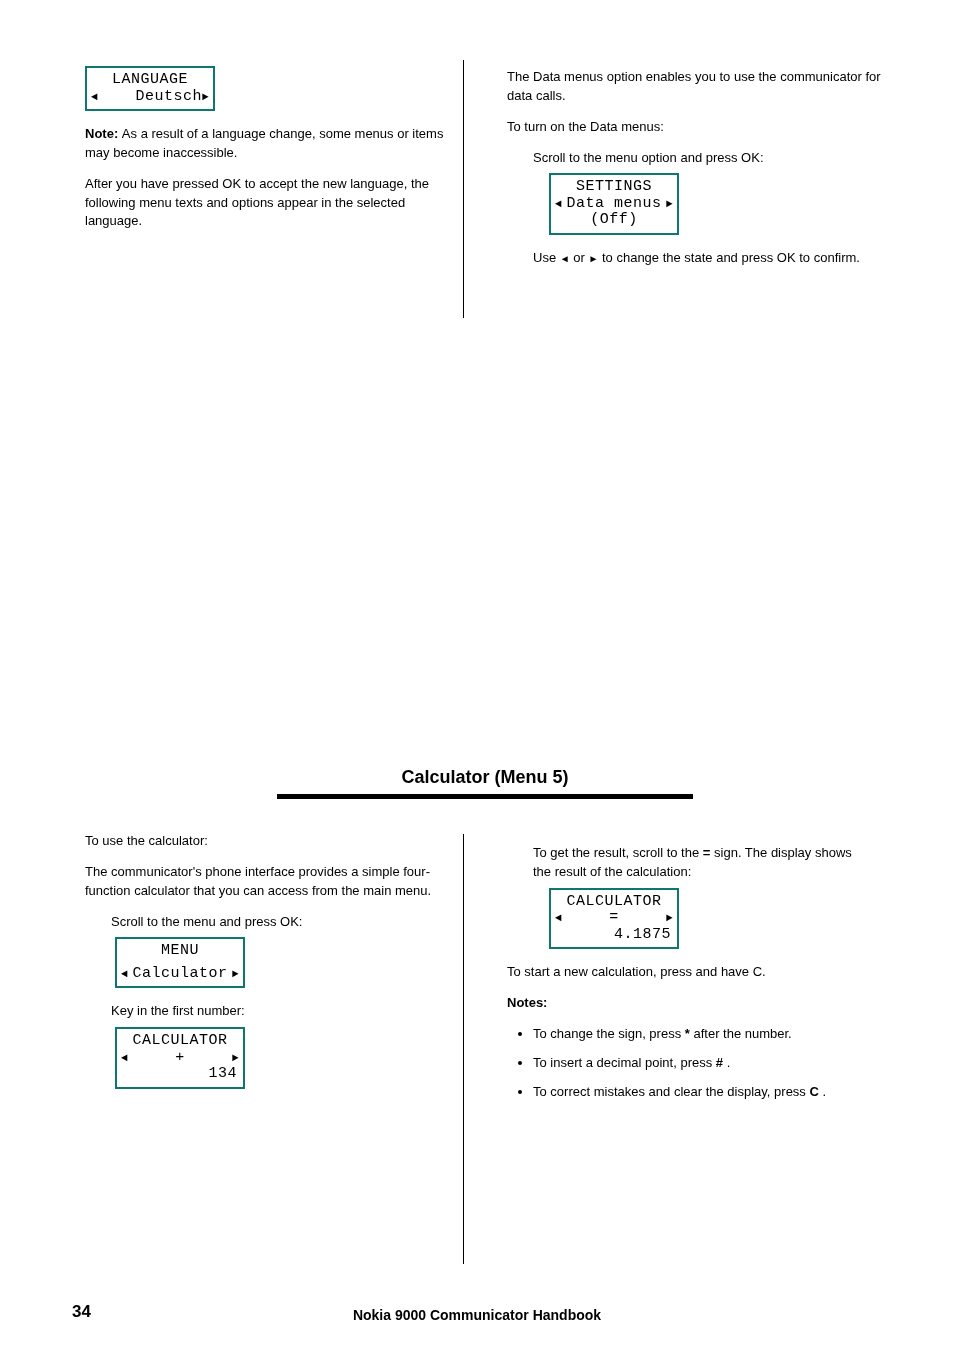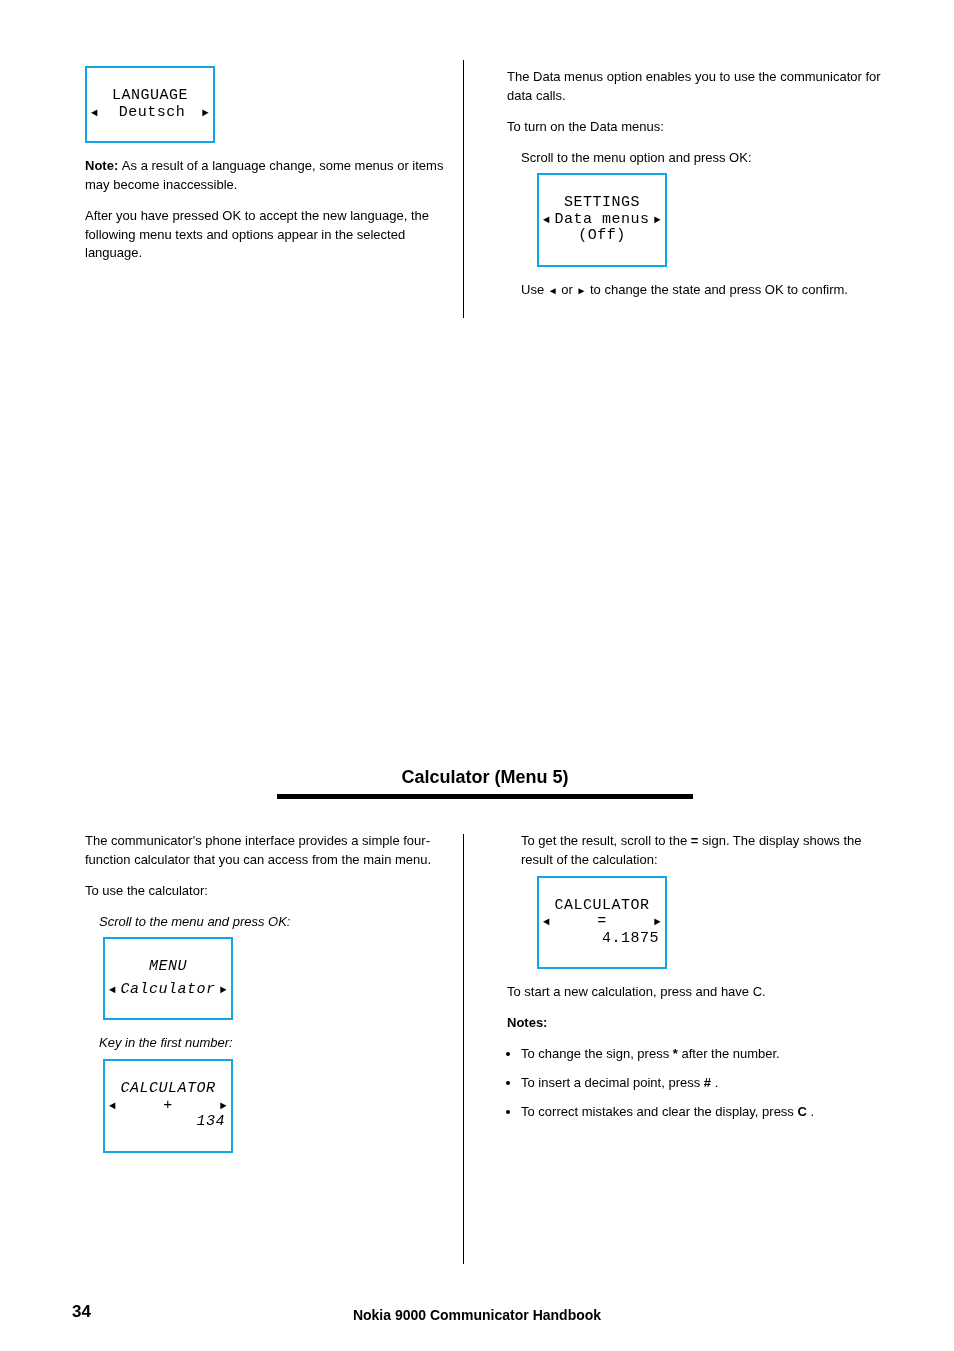--- a/index.html
+++ b/index.html
@@ -5,26 +5,26 @@
   * { box-sizing: border-box; }
   body { margin: 0; padding: 0; background: #fff; width: 954px; }
   .page { position: relative; width: 954px; height: 1351px; font-family: Verdana, Arial, sans-serif; font-size: 13px; line-height: 1.45; color: #000; }
   .content-top { position: absolute; top: 60px; left: 85px; width: 800px; display: flex; justify-content: space-between; }
   .col { width: 378px; }
   .col-left { }
   .col-right { }
   .vdivider-top { position: absolute; top: 60px; left: 463px; width: 1px; height: 258px; background: #000; }
   .vdivider-bottom { position: absolute; top: 834px; left: 463px; width: 1px; height: 430px; background: #000; }
   .lcd {
-    border: 2px solid #0ea5e9;
+    border: 2px solid #0f766e;
     background: #fff;
     font-family: "Courier New", monospace;
     font-size: 15px;
     line-height: 1.1;
-    padding: 20px 4px;
+    padding: 4px 4px;
     display: inline-block;
     letter-spacing: 0.5px;
   }
   .lcd .title { text-align: center; font-weight: normal; }
   .lcd .row { display: flex; align-items: center; justify-content: space-between; }
   .lcd .arrow { font-size: 11px; }
   .lcd .val { text-align: right; padding-right: 2px; }
   .heading {
     font-family: Arial, Helvetica, sans-serif;
     font-weight: bold;
@@ -42,21 +42,21 @@
   }
   .twocol-bottom {
     position: absolute;
     top: 832px;
     left: 85px;
     width: 800px;
     display: flex;
     justify-content: space-between;
   }
   p { margin: 0 0 12px 0; }
-  .indent-list { margin: 0; padding: 0 0 0 14px; }
+  .indent-list { margin: 12px; padding: 0 0 0 14px; }
   .indent-list li { margin: 0 0 10px 0; }
   b { font-weight: bold; }
   .note-star { font-family: inherit; }
   .lcd-wrap { margin: 6px 0 14px 0; }
   .pgnum { position: absolute; bottom: 26px; left: 72px; font-size: 17px; color: #000; font-family: Arial, sans-serif; font-weight: bold; }
   .book-title { position: absolute; bottom: 26px; left: 0; width: 954px; text-align: center; font-size: 14px; font-family: Arial, sans-serif; font-weight: bold; }
   .smallarrow { font-size: 10px; }
 </style>
 </head>
 <body>
@@ -64,21 +64,21 @@
 <div class="page">
 
   <div class="content-top">
 
     <div class="col col-left">
       <div class="lcd-wrap">
         <div class="lcd" style="width:130px;">
           <div class="title">LANGUAGE</div>
           <div class="row">
             <span class="arrow">◄</span>
-            <span style="flex:1; text-align:center; padding-left:4px;">Deutsch</span>
+            <span style="flex:1; text-align:right; padding-left:4px;">Deutsch</span>
             <span class="arrow">►</span>
           </div>
         </div>
       </div>
       <p>
         <b>Note: </b><span>As a result of a language change, some menus or items may become inaccessible.</span>
       </p>
       <p>After you have pressed OK to accept the new language, the following menu texts and options appear in the selected language.</p>
     </div>
 
@@ -114,23 +114,23 @@
   <div class="vdivider-top"></div>
 
   <div class="section" style="top:764px;">
     <div class="heading">Calculator (Menu 5)</div>
     <div class="hr-thick"></div>
   </div>
 
   <div class="twocol-bottom">
 
     <div class="col col-left">
+      <p>To use the calculator:</p>
       <p>The communicator's phone interface provides a simple four-function calculator that you can access from the main menu.</p>
-      <p>To use the calculator:</p>
-      <ul class="indent-list" style="list-style:none;font-style:italic;">
+      <ul class="indent-list" style="list-style:none;">
         <li>
           <span>Scroll to the menu and press OK:</span>
           <div class="lcd-wrap" style="margin-left:4px;">
             <div class="lcd" style="width:130px;">
               <div class="title">MENU</div>
               <div style="height:6px;"></div>
               <div class="row">
                 <span class="arrow">◄</span>
                 <span>Calculator</span>
                 <span class="arrow">►</span>

